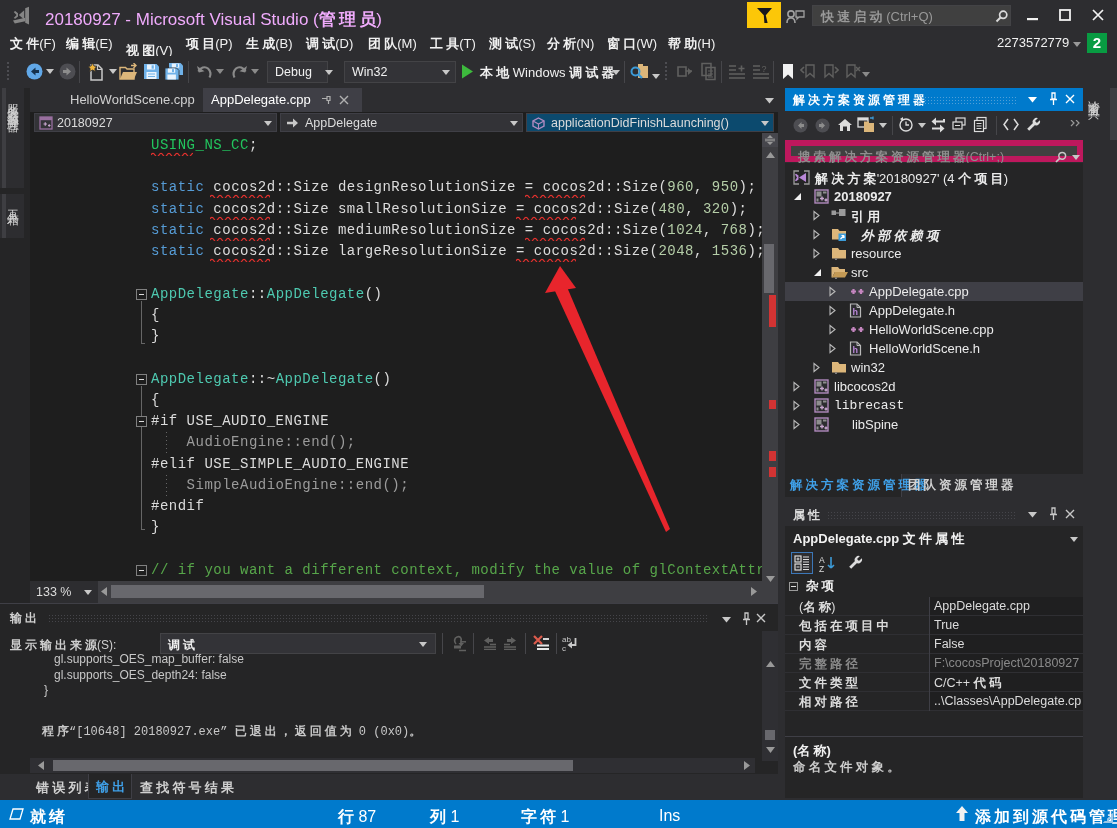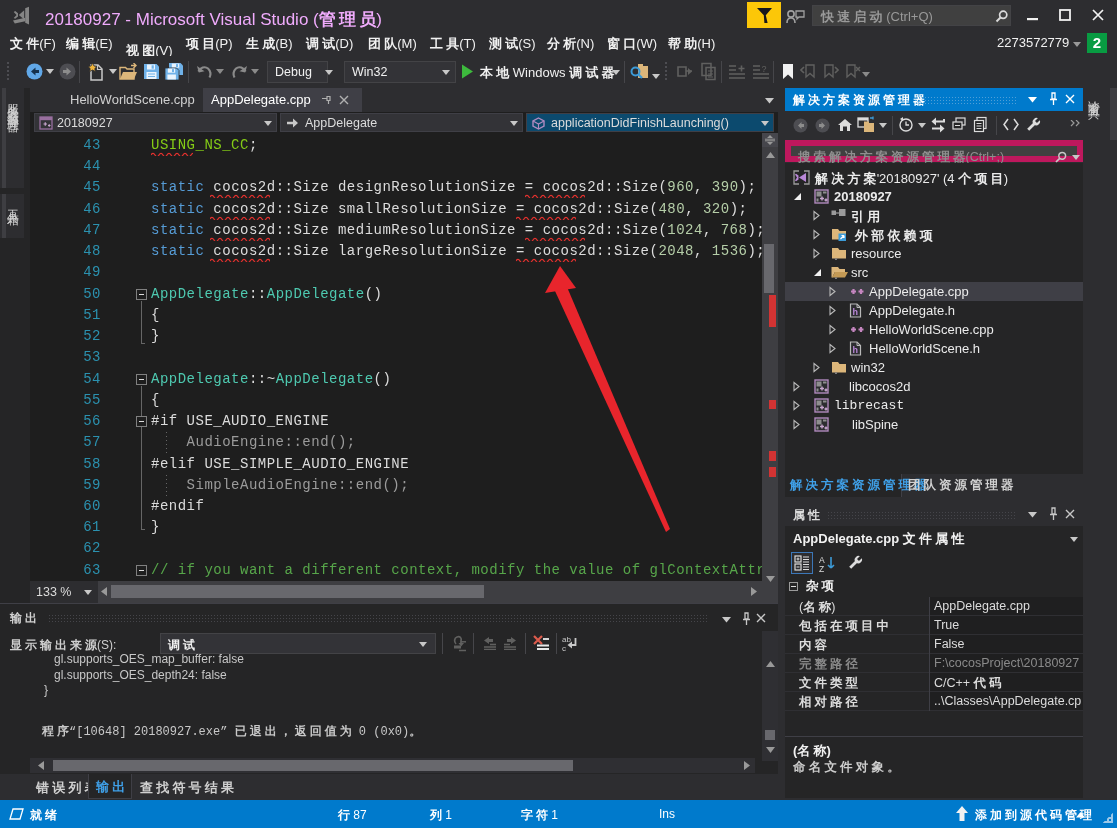--- a/index.html
+++ b/index.html
@@ -1,21 +1,21 @@
 <!DOCTYPE html>
 <html><head><meta charset="utf-8">
 <style>
 *{margin:0;padding:0;box-sizing:border-box}
 html,body{width:1117px;height:828px;overflow:hidden;background:#2d2d30;font-family:"Liberation Sans",sans-serif}
 .ab{position:absolute;white-space:nowrap}
 .c{letter-spacing:3.2px;margin-right:-3.2px;font-weight:600}
 .c2{letter-spacing:3px;margin-right:-3px;font-weight:600}
 .sep{width:1px;background:#46464a}
 svg{display:block}
-.kw{color:#569cd6}.ty{color:#4ec9b0}.num{color:#b5cea8}.com{color:#57a64a}.mac{color:#84cc16}.gr{color:#9b9b9b}
+.kw{color:#569cd6}.ty{color:#4ec9b0}.num{color:#b5cea8}.com{color:#57a64a}.mac{color:#22c55e}.gr{color:#9b9b9b}
 .fold{position:absolute;width:11px;height:11px;border:1px solid #808080;background:#1e1e1e;color:#dcdcdc;z-index:3}
 .fold:before{content:"";position:absolute;left:2px;top:4px;width:5px;height:1px;background:#dcdcdc}
 </style></head>
 <body>
 
 <div class="ab" style="left:0;top:0;width:1117px;height:30px;background:#2d2d30">
  <svg class="ab" style="left:12px;top:6px" width="20" height="20" viewBox="0 0 20 20">
   <path d="M1 14.6 L13.2 11.8 L13.2 15.2 L2.8 17.6 Z" fill="#858585"></path>
   <path d="M13.2 2.2 L17 0.8 L17 18.4 L13.2 16.8 Z" fill="#858585"></path>
   <path d="M12.2 4.2 L12.2 13.6 L6.8 8.9 Z" fill="#858585"></path>
@@ -266,25 +266,24 @@
           <path d="M6.5 1 L12 4 L12 9 L6.5 12 L1 9 L1 4 Z" fill="none" stroke="#b08bc0" stroke-width="1.4"></path>
           <path d="M1 4 L6.5 7 L12 4 M6.5 7 L6.5 12" stroke="#b08bc0" stroke-width="1.1" fill="none"></path>
         </svg>
     <div class="ab" style="left:24px;top:2px;font-size:12.5px;color:#dcdcdc">applicationDidFinishLaunching()</div>
     <svg class="ab" style="left:234px;top:7px" width="8" height="5" viewBox="0 0 8 5">
           <path d="M0 0 L8 0 L4 5 Z" fill="#c8c8c8"></path>
         </svg>
   </div>
  </div>
 
- <div id="lnum" class="ab" style="left:30px;top:23px;width:41px;text-align:right;font-family:'Liberation Mono',monospace;font-size:14px;line-height:21.23px;color:#2b91af;letter-spacing:0.5px">43<br>44<br>45<br>46<br>47<br>48<br>49<br>50<br>51<br>52<br>53<br>54<br>55<br>56<br>57<br>58<br>59<br>60<br>61<br>62<br>63</div>
 
  <pre id="code" class="ab" style="left:121px;top:23px;font-family:'Liberation Mono',monospace;font-size:14px;line-height:21.23px;color:#dcdcdc;letter-spacing:0.5px;white-space:pre"><span class="mac">USING_NS_CC</span>;
 
-<span class="kw">static</span> cocos2d::Size designResolutionSize = cocos2d::Size(<span class="num">960</span>, <span class="num">390</span>);
+<span class="kw">static</span> cocos2d::Size designResolutionSize = cocos2d::Size(<span class="num">960</span>, <span class="num">950</span>);
 <span class="kw">static</span> cocos2d::Size smallResolutionSize = cocos2d::Size(<span class="num">480</span>, <span class="num">320</span>);
 <span class="kw">static</span> cocos2d::Size mediumResolutionSize = cocos2d::Size(<span class="num">1024</span>, <span class="num">768</span>);
 <span class="kw">static</span> cocos2d::Size largeResolutionSize = cocos2d::Size(<span class="num">2048</span>, <span class="num">1536</span>);
 
 <span class="ty">AppDelegate</span>::<span class="ty">AppDelegate</span>()
 {
 }
 
 <span class="ty">AppDelegate</span>::~<span class="ty">AppDelegate</span>()
 {
@@ -460,21 +459,21 @@
 </div>
 
 <div class="ab" style="left:0;top:774px;width:1117px;height:26px;background:#2d2d30">
  <div class="ab" style="left:36px;top:5px;font-size:13px;color:#d0d0d0"><span class="c">错误列表</span></div>
  <div class="ab" style="left:88px;top:0;width:44px;height:25px;background:#252526;border:1px solid #3f3f46;border-top:0">
   <div class="ab" style="left:7px;top:4px;font-size:13px;color:#3fa0e8"><span class="c">输出</span></div>
  </div>
  <div class="ab" style="left:140px;top:5px;font-size:13px;color:#d0d0d0"><span class="c">查找符号结果</span></div>
 </div>
 
-<div class="ab" style="left:0;top:800px;width:1117px;height:28px;background:#007acc;color:#ffffff;font-size:12px">
+<div class="ab" style="left:0;top:800px;width:1117px;height:28px;background:#007acc;color:#ffffff;font-size:16px">
  <svg class="ab" style="left:9px;top:8px" width="15" height="12" viewBox="0 0 15 12">
       <path d="M4 1 L14 1 L11 11 L1 11 Z" fill="none" stroke="#fff" stroke-width="1.3"></path>
     </svg>
  <div class="ab" style="left:30px;top:7px"><span class="c2">就绪</span></div>
  <div class="ab" style="left:338px;top:7px"><span class="c2">行</span> 87</div>
  <div class="ab" style="left:430px;top:7px"><span class="c2">列</span> 1</div>
  <div class="ab" style="left:521px;top:7px"><span class="c2">字符</span> 1</div>
  <div class="ab" style="left:659px;top:7px">Ins</div>
  <svg class="ab" style="left:955px;top:6px" width="14" height="16" viewBox="0 0 14 16">
       <path d="M7 0 L13 7 L9.5 7 L9.5 15 L4.5 15 L4.5 7 L1 7 Z" fill="#f1f1f1"></path>
@@ -609,21 +608,21 @@
       </svg>
   <div class="ab" style="left:66px;top:45px;"><span class="c">引用</span></div>
   <svg class="ab" style="left:28px;top:66px" width="7" height="11" viewBox="0 0 7 11">
         <path d="M1 1.5 L6 5.5 L1 9.5 Z" fill="none" stroke="#b9b9b9" stroke-width="1.1"></path>
       </svg>
   <svg class="ab" style="left:46px;top:64px" width="17" height="15" viewBox="0 0 17 15">
         <path d="M1 2 L7 2 L8.5 4 L15 4 L15 12.5 L1 12.5 Z" fill="#dcb67a"></path>
         <rect x="7.5" y="6.5" width="7.5" height="7.5" fill="#3c9bd8"></rect>
         <path d="M9.5 12 L13 8.5 M13 8.5 L10.5 8.5 M13 8.5 L13 11" stroke="#fff" stroke-width="1.2" fill="none"></path>
       </svg>
-  <div class="ab" style="left:70px;top:64px;"><span class="c">外部依赖项</span></div>
+  <div class="ab" style="left:76px;top:64px;font-style:italic;"><span class="c">外部依赖项</span></div>
   <svg class="ab" style="left:28px;top:85px" width="7" height="11" viewBox="0 0 7 11">
         <path d="M1 1.5 L6 5.5 L1 9.5 Z" fill="none" stroke="#b9b9b9" stroke-width="1.1"></path>
       </svg>
   <svg class="ab" style="left:46px;top:83px" width="17" height="14" viewBox="0 0 17 14">
         <path d="M1 2 L7 2 L8.5 4 L15 4 L15 12.5 L1 12.5 Z" fill="#dcb67a"></path>
         <path d="M3.5 12.5 L6.5 12.5 L5.6 14 L4.4 14 Z" fill="#8e8e8e"></path>
       </svg>
   <div class="ab" style="left:66px;top:83px;">resource</div>
   <svg class="ab" style="left:28px;top:105px" width="9" height="9" viewBox="0 0 9 9">
         <path d="M8 1 L8 8 L1 8 Z" fill="#f1f1f1"></path>
@@ -679,21 +678,21 @@
   <svg class="ab" style="left:8px;top:218px" width="7" height="11" viewBox="0 0 7 11">
         <path d="M1 1.5 L6 5.5 L1 9.5 Z" fill="none" stroke="#b9b9b9" stroke-width="1.1"></path>
       </svg>
   <svg class="ab" style="left:29px;top:216px" width="15" height="15" viewBox="0 0 15 15">
         <rect x="1" y="1" width="13" height="13" fill="#2d2d30" stroke="#b089bd" stroke-width="1.4"></rect>
         <rect x="2.5" y="2.5" width="5" height="5" fill="#8e8e8e"></rect>
         <rect x="9" y="2.5" width="3.5" height="2" fill="#8e8e8e"></rect>
         <rect x="2.5" y="9.5" width="2" height="3" fill="#8e8e8e"></rect>
         <path d="M6 9.5 L10 9.5 M8 7.5 L8 11.5 M10.5 11 L13.5 11 M12 9.5 L12 12.5" stroke="#c8a6ce" stroke-width="1.4"></path>
       </svg>
-  <div class="ab" style="left:64px;top:216px;">libcocos2d</div>
+  <div class="ab" style="left:49px;top:216px;">libcocos2d</div>
   <svg class="ab" style="left:8px;top:237px" width="7" height="11" viewBox="0 0 7 11">
         <path d="M1 1.5 L6 5.5 L1 9.5 Z" fill="none" stroke="#b9b9b9" stroke-width="1.1"></path>
       </svg>
   <svg class="ab" style="left:29px;top:235px" width="15" height="15" viewBox="0 0 15 15">
         <rect x="1" y="1" width="13" height="13" fill="#2d2d30" stroke="#b089bd" stroke-width="1.4"></rect>
         <rect x="2.5" y="2.5" width="5" height="5" fill="#8e8e8e"></rect>
         <rect x="9" y="2.5" width="3.5" height="2" fill="#8e8e8e"></rect>
         <rect x="2.5" y="9.5" width="2" height="3" fill="#8e8e8e"></rect>
         <path d="M6 9.5 L10 9.5 M8 7.5 L8 11.5 M10.5 11 L13.5 11 M12 9.5 L12 12.5" stroke="#c8a6ce" stroke-width="1.4"></path>
       </svg>

